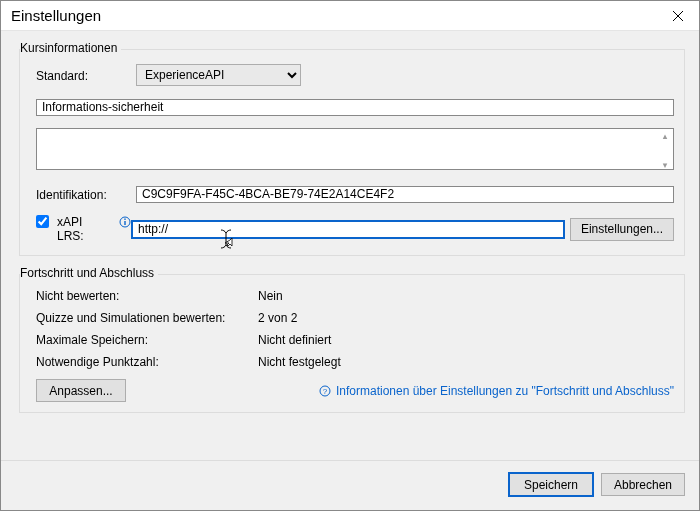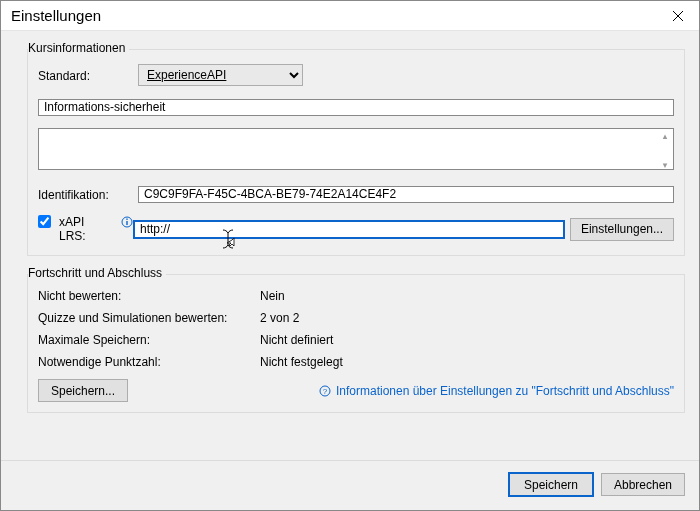--- a/index.html
+++ b/index.html
@@ -33,22 +33,22 @@
   .close-btn svg { width: 10px; height: 10px; }
   .content {
     flex: 1;
     background: #f0f0f0;
     padding: 10px 14px 0 14px;
     display: flex;
     flex-direction: column;
   }
   .groupbox {
     border: 1px solid #dcdcdc;
-    margin: 8px 0 6px 12px;
-    padding: 14px 10px 10px 10px;
+    margin: 8px 0 6px 4px;
+    padding: 14px 10px 10px 16px;
     position: relative;
   }
   .groupbox-legend {
     position: absolute;
     top: -9px;
     left: 0;
     background: #f0f0f0;
     padding: 0 4px 0 0;
     font-size: 12px;
   }
@@ -64,21 +64,20 @@
     padding-top: 2px;
   }
   .field-col { flex: 1; display: flex; align-items: center; }
   select.combo {
     width: 165px;
     height: 22px;
     font: inherit;
     border: 1px solid #adadad;
     background: #e9e9e9;
     padding: 0 4px;
-    text-decoration: underline;
   }
   input.text {
     width: 100%;
     height: 17px;
     font: inherit;
     border: 1px solid #888;
     background: #fff;
     padding: 0 5px;
   }
   input.text.focus {
@@ -250,21 +249,21 @@
     <div class="kv-row">
       <span class="kv-label">Maximale Speichern:</span>
       <span class="kv-value">Nicht definiert</span>
     </div>
     <div class="kv-row">
       <span class="kv-label">Notwendige Punktzahl:</span>
       <span class="kv-value">Nicht festgelegt</span>
     </div>
 
     <div class="help-row">
-      <button class="btn" style="min-width:90px;">Speichern...</button>
+      <button class="btn" style="min-width:90px;">Anpassen...</button>
       <span class="help-link">
         <span class="info-icon">
           <svg viewBox="0 0 12 12">
             <circle cx="6" cy="6" r="5" fill="none" stroke="#0a64cc" stroke-width="1"></circle>
             <text x="6" y="9" text-anchor="middle" font-size="8" class="qmark" fill="#0a64cc">?</text>
           </svg>
         </span>
         <span>Informationen über Einstellungen zu "Fortschritt und Abschluss"</span>
       </span>
     </div>

